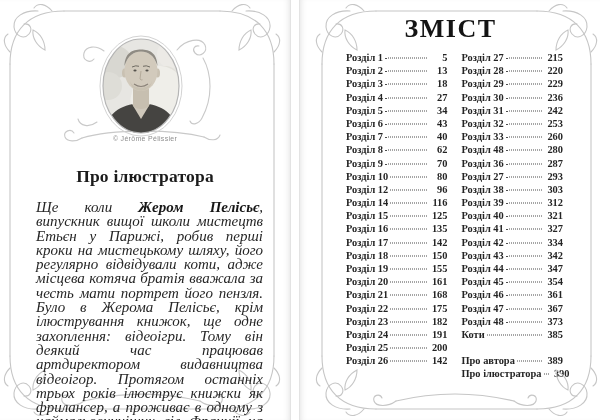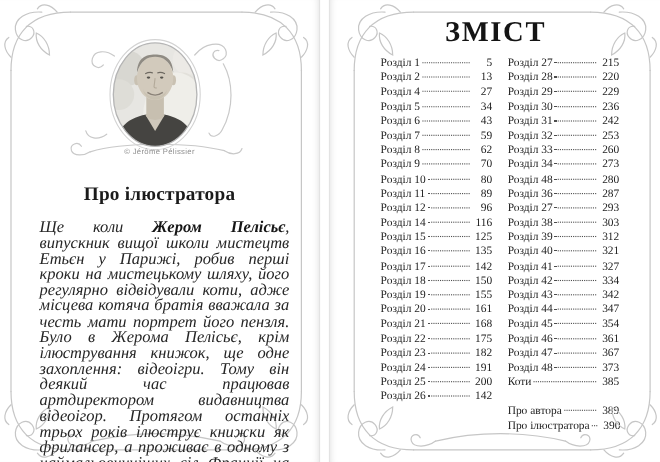--- a/index.html
+++ b/index.html
@@ -21,21 +21,21 @@
     font-size:7px;letter-spacing:.3px;color:#8d8d8d;}
   .about-heading{position:absolute;top:166px;left:0;width:100%;margin:0;
     text-align:center;font-size:17.5px;font-weight:bold;color:#1b1b1b;letter-spacing:.2px;}
   .about-body{position:absolute;top:200px;left:36px;width:227px;margin:0;
     font-size:15px;line-height:14.3px;text-align:justify;color:#262626;font-style:italic;}
   .about-body b{color:#161616;}
 
   
   .toc-title{margin:15px 0 0;text-align:center;font-size:26px;line-height:28px;
     font-weight:bold;letter-spacing:1.5px;color:#141414;}
-  .toc-cols{display:flex;gap:14px;padding:9px 38px 0 46px;}
+  .toc-cols{display:flex;gap:14px;padding:9px 38px 0 46px;font-weight:bold;}
   .toc-col{flex:1;min-width:0;display:flex;flex-direction:column;}
   .toc-row{display:flex;align-items:baseline;height:13.2px;font-size:10.4px;
     color:#242424;white-space:nowrap;}
   .toc-label{flex:0 0 auto;}
   .toc-dots{flex:1 1 auto;min-width:5px;margin:0 2px;
     border-bottom:1.5px dotted #4c4c4c;transform:translateY(-2.5px);}
   .toc-num{flex:0 0 auto;min-width:19px;text-align:right;}
   .toc-spacer{height:13px;}
 </style>
 </head>
@@ -150,20 +150,25 @@
             <span class="toc-dots"></span>
             <span class="toc-num">5</span>
           </div>
 
           <div class="toc-row">
             <span class="toc-label">Розділ 2</span>
             <span class="toc-dots"></span>
             <span class="toc-num">13</span>
           </div>
 
+          <div class="toc-row">
+            <span class="toc-label">Розділ 3</span>
+            <span class="toc-dots"></span>
+            <span class="toc-num">18</span>
+          </div>
 
           <div class="toc-row">
             <span class="toc-label">Розділ 4</span>
             <span class="toc-dots"></span>
             <span class="toc-num">27</span>
           </div>
 
           <div class="toc-row">
             <span class="toc-label">Розділ 5</span>
             <span class="toc-dots"></span>
@@ -172,46 +177,41 @@
 
           <div class="toc-row">
             <span class="toc-label">Розділ 6</span>
             <span class="toc-dots"></span>
             <span class="toc-num">43</span>
           </div>
 
           <div class="toc-row">
             <span class="toc-label">Розділ 7</span>
             <span class="toc-dots"></span>
-            <span class="toc-num">59</span>
+            <span class="toc-num">40</span>
           </div>
 
           <div class="toc-row">
             <span class="toc-label">Розділ 8</span>
             <span class="toc-dots"></span>
             <span class="toc-num">62</span>
           </div>
 
           <div class="toc-row">
             <span class="toc-label">Розділ 9</span>
             <span class="toc-dots"></span>
             <span class="toc-num">70</span>
           </div>
 
           <div class="toc-row">
             <span class="toc-label">Розділ 10</span>
             <span class="toc-dots"></span>
             <span class="toc-num">80</span>
           </div>
 
-          <div class="toc-row">
-            <span class="toc-label">Розділ 11</span>
-            <span class="toc-dots"></span>
-            <span class="toc-num">89</span>
-          </div>
 
           <div class="toc-row">
             <span class="toc-label">Розділ 12</span>
             <span class="toc-dots"></span>
             <span class="toc-num">96</span>
           </div>
 
 
           <div class="toc-row">
             <span class="toc-label">Розділ 14</span>
@@ -330,25 +330,20 @@
               <span class="toc-dots"></span>
               <span class="toc-num">253</span>
             </div>
 
             <div class="toc-row">
               <span class="toc-label">Розділ 33</span>
               <span class="toc-dots"></span>
               <span class="toc-num">260</span>
             </div>
 
-            <div class="toc-row">
-              <span class="toc-label">Розділ 34</span>
-              <span class="toc-dots"></span>
-              <span class="toc-num">273</span>
-            </div>
 
             <div class="toc-row">
               <span class="toc-label">Розділ 48</span>
               <span class="toc-dots"></span>
               <span class="toc-num">280</span>
             </div>
 
             <div class="toc-row">
               <span class="toc-label">Розділ 36</span>
               <span class="toc-dots"></span>

